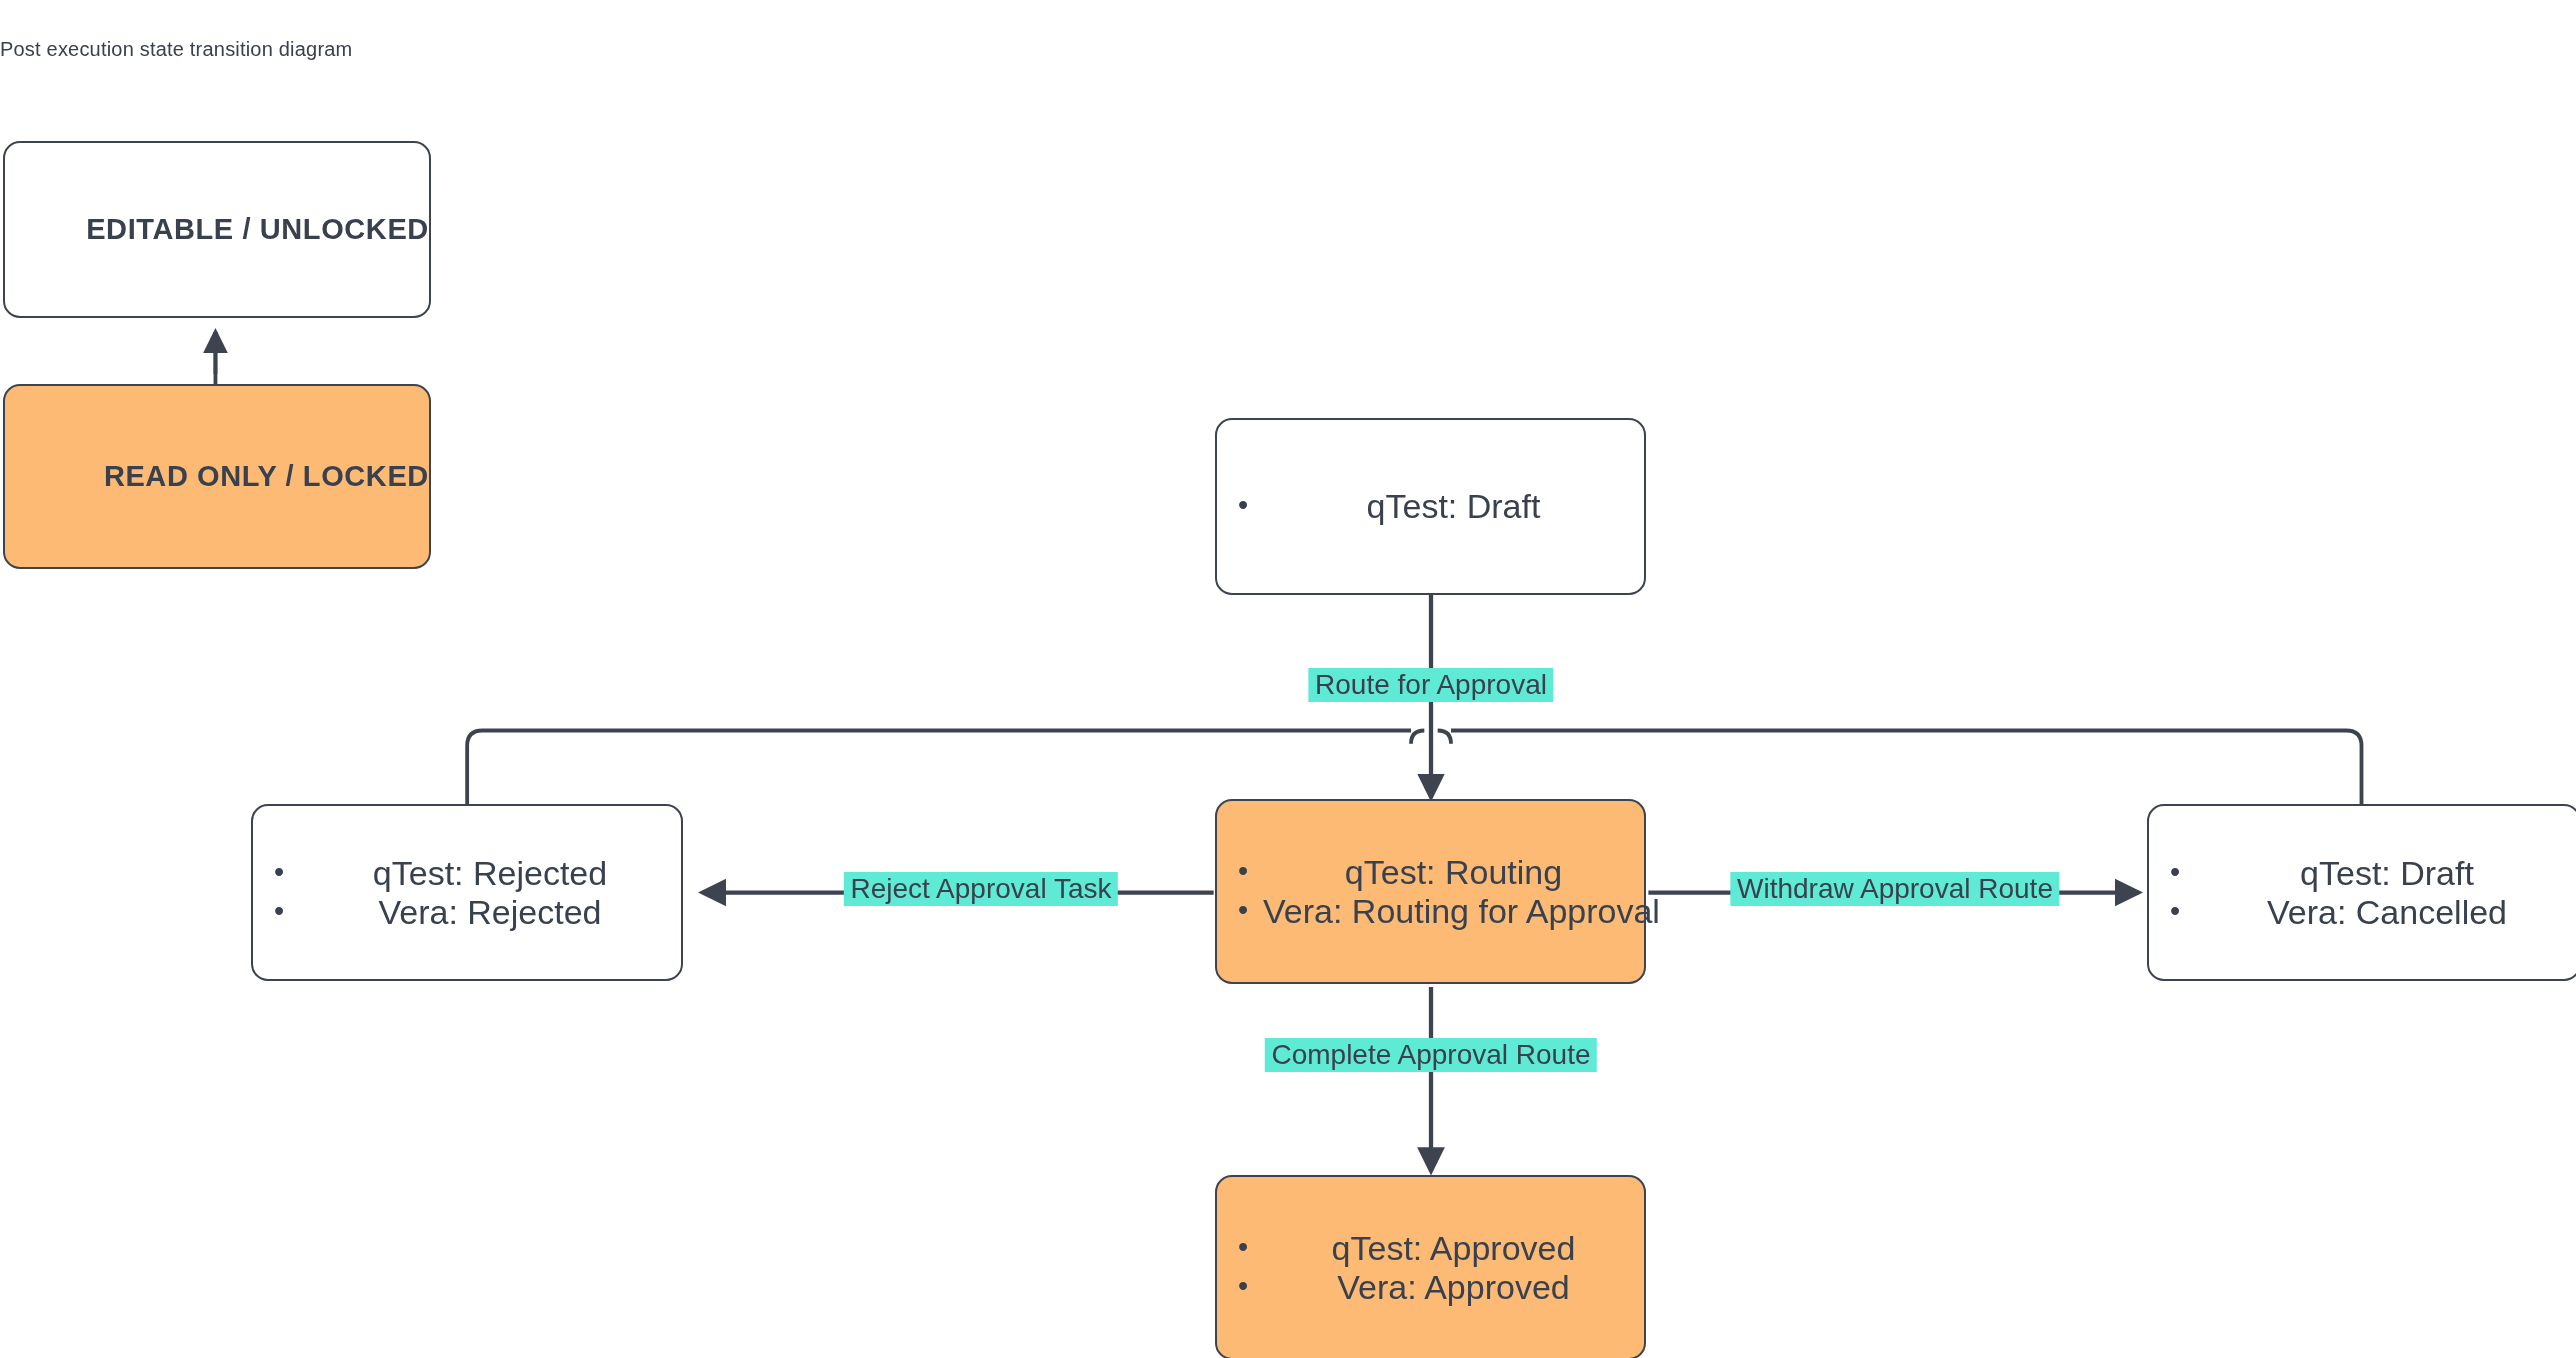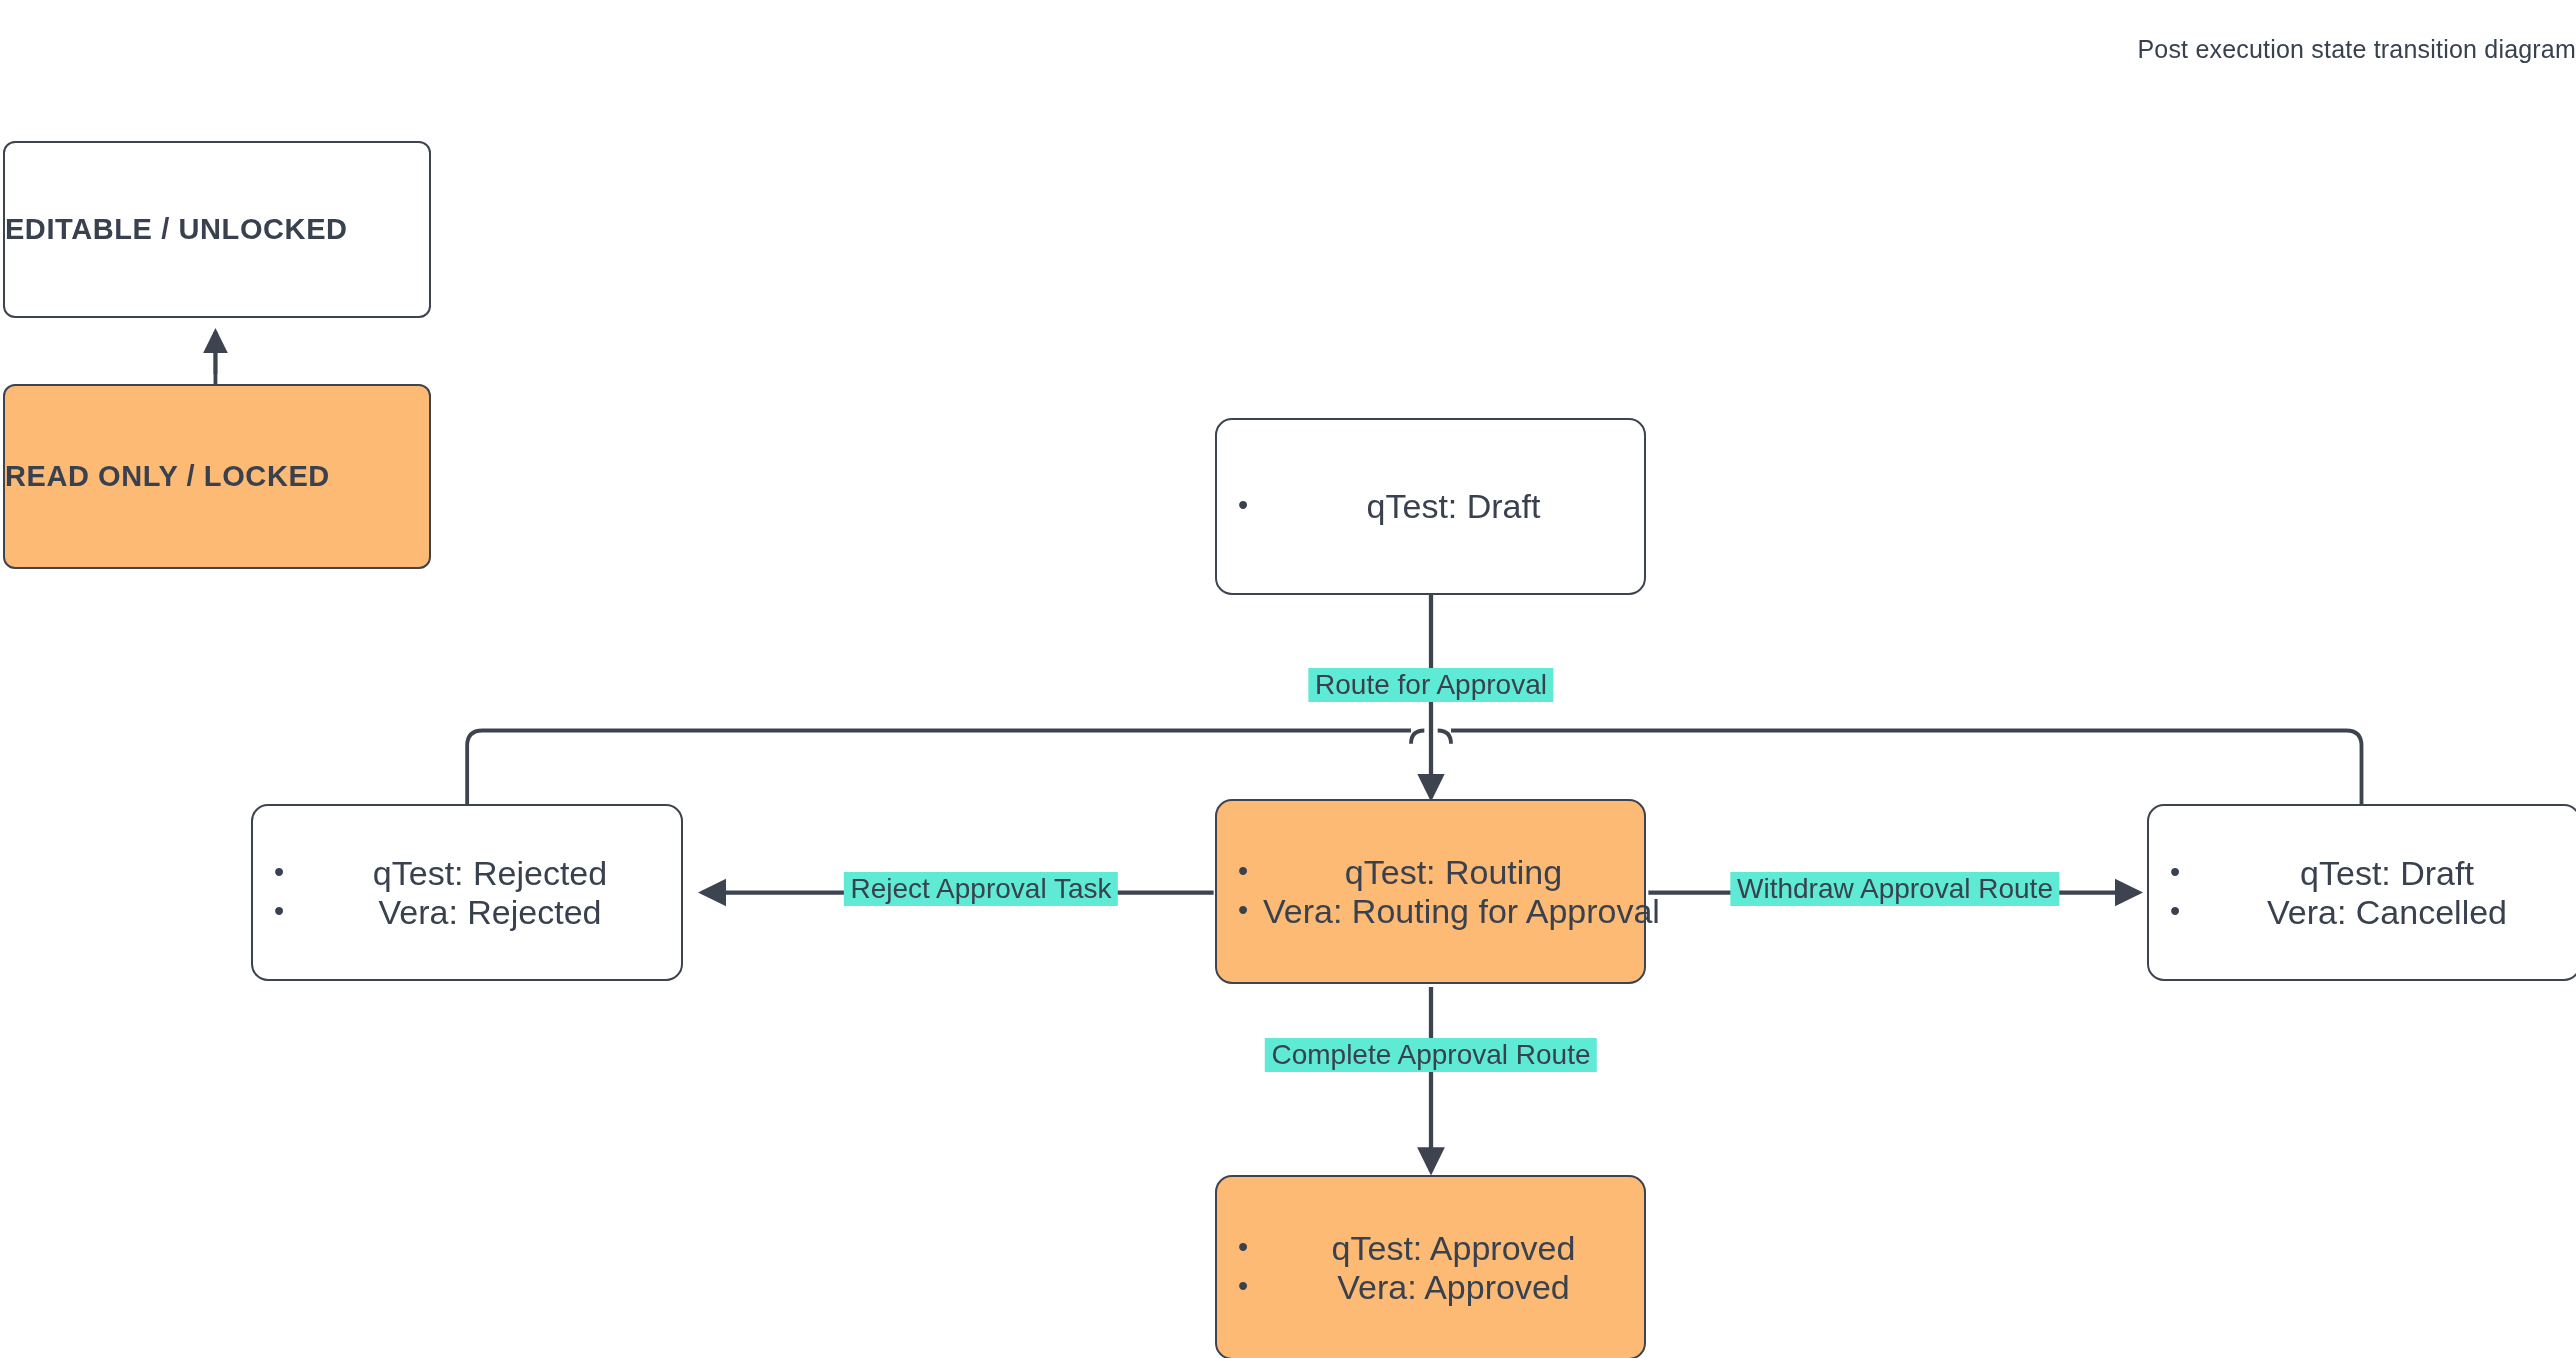--- a/index.html
+++ b/index.html
@@ -32,22 +32,22 @@
     height: 1359px;
     z-index: 1;
   }
 
   
   .diagram-title {
     position: absolute;
     left: 0;
     top: 30.5px;
     width: 2576px;
-    text-align: right;
-    font-size: 25px;
+    text-align: left;
+    font-size: 20px;
     line-height: 36px;
     letter-spacing: 0.2px;
     color: #39414f;
     z-index: 4;
   }
 
   
   .node {
     position: absolute;
     box-sizing: border-box;
@@ -58,22 +58,21 @@
     display: flex;
     flex-direction: column;
     justify-content: center;
   }
   .node.filled {
     background: #fdba74;
   }
 
   
   .node.legend {
-    align-items: flex-start;
-    border-radius: 12px;
+    align-items: flex-end;
   }
   .legend-label {
     font-size: 29px;
     font-weight: bold;
     letter-spacing: 0.6px;
     color: #39414f;
     text-align: center;
     white-space: nowrap;
   }
 

